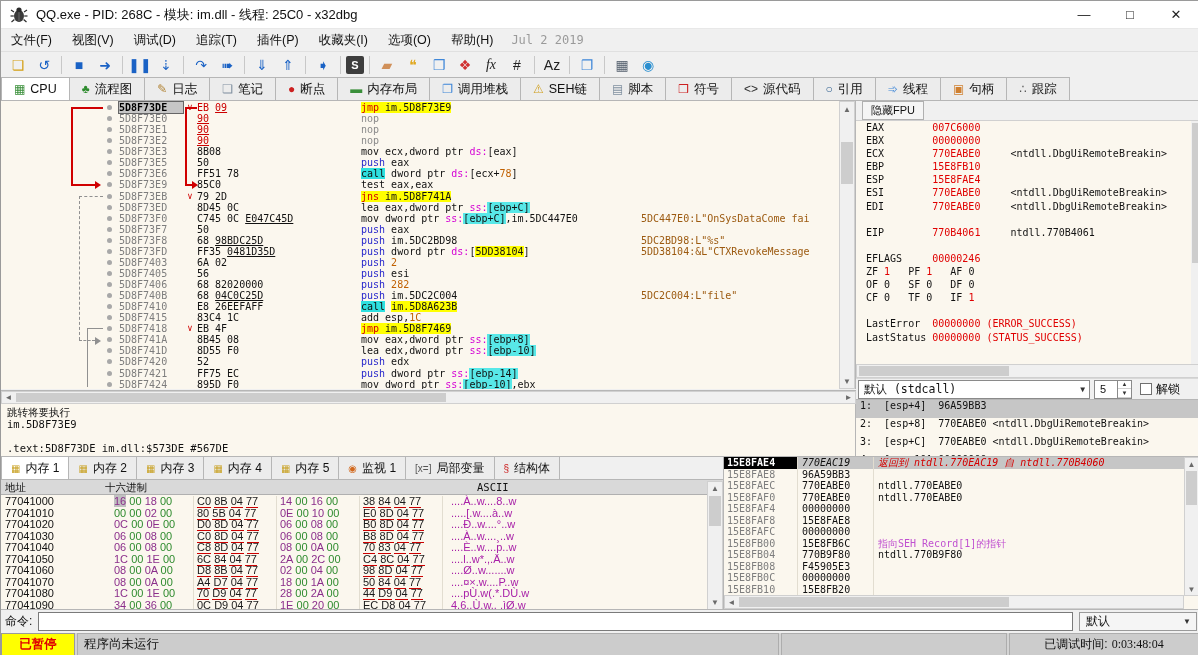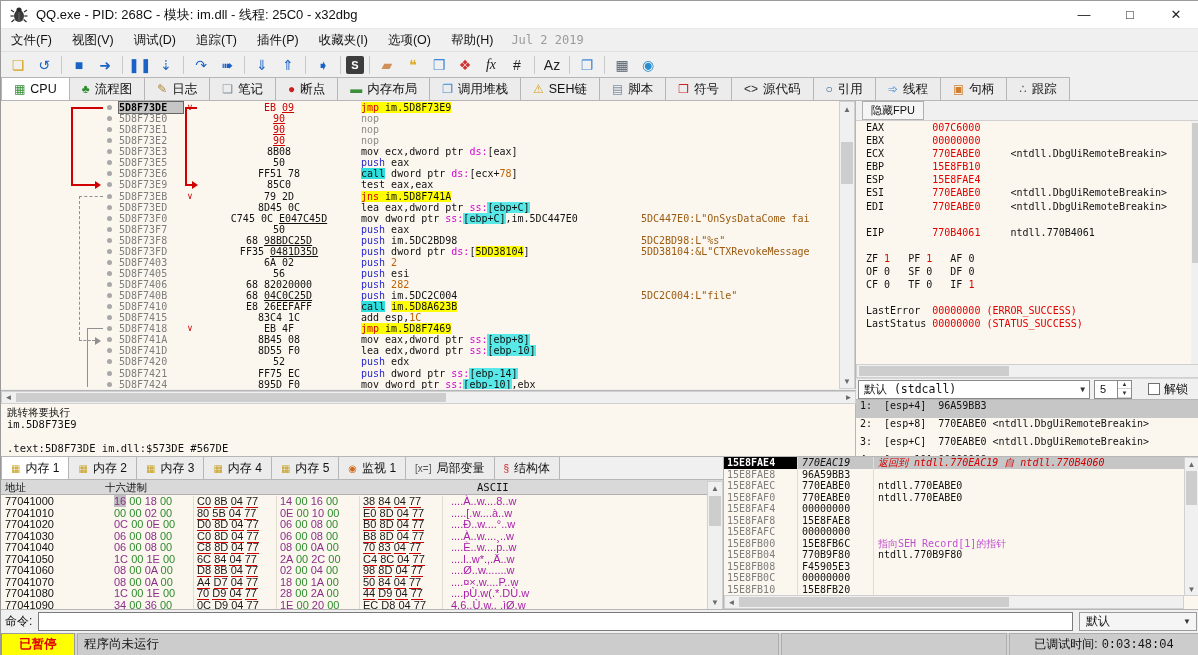--- a/index.html
+++ b/index.html
@@ -42,21 +42,21 @@
   
   #disasm { position:absolute; left:0; top:100px; width:855px; height:288px; background:#fbf7ee;
             border-right:1px solid #b6b6b6; overflow:hidden; }
   #disasm-rows { position:absolute; left:0; top:1px; width:839px; }
   .drow { position:relative; display:flex; height:11px; line-height:11px; font-size:10px;
           font-family:"DejaVu Sans Mono",monospace; white-space:pre; }
   .d-margin { width:118px; flex:none; }
   .d-addr { width:64px; flex:none; color:#7d7d7d; }
   .d-addr.sel { color:#000; font-weight:bold; background:#c6c6c6; outline:1px solid #666; }
   .d-mark { width:14px; flex:none; color:#d00000; font-size:9px; text-align:center; }
-  .d-bytes { width:164px; flex:none;text-align:center; }
+  .d-bytes { width:164px; flex:none; }
   .d-instr { width:280px; flex:none; }
   .d-comm { flex:1; color:#9c5a10; overflow:hidden; }
   .b-k{color:#111} .b-r{color:#cc0000} .u{text-decoration:underline}
   .c-pl{color:#111} .c-p{color:#2929cc} .c-n{color:#8a8a8a} .c-s{color:#d400d4}
   .c-j{color:#d40000; background:#ffff00} .c-jy{color:#111; background:#ffff00}
   .c-c{color:#111; background:#2de0e0} .c-cy{color:#111; background:#58e8e8}
   .c-yl{color:#111; background:#ffff00} .c-im{color:#c06000}
   .jl { position:absolute; }
   #disasm-vscroll { position:absolute; right:0; top:0; width:16px; height:288px; }
 
@@ -87,21 +87,21 @@
   #callconv { position:absolute; left:855px; top:377px; width:343px; height:21px; background:#f0f0f0;
               display:flex; align-items:center; border-top:1px solid #d8d8d8; }
   #cc-combo { width:232px; height:19px; background:#fff; border:1px solid #8a8a8a; display:flex; align-items:center;
               font-size:11.5px; font-family:"DejaVu Sans Mono",monospace; padding-left:5px; margin-left:2px; color:#111; }
   #cc-combo .dd { margin-left:auto; margin-right:4px; font-size:8px; color:#333; }
   #cc-spin { width:38px; height:19px; background:#fff; border:1px solid #8a8a8a; margin-left:4px; position:relative;
              font-size:11px; padding-left:5px; display:flex; align-items:center; color:#111;}
   #cc-spin .ud { position:absolute; right:0; top:0; bottom:0; width:14px; border-left:1px solid #8a8a8a;
                  display:flex; flex-direction:column; font-size:6px; color:#333; }
   #cc-spin .ud div { flex:1; display:flex; align-items:center; justify-content:center; border-bottom:1px solid #d0d0d0;}
-  #cc-check { display:flex; align-items:center; margin-left:16px; font-size:12px; color:#111; }
+  #cc-check { display:flex; align-items:center; margin-left:8px; font-size:12px; color:#111; }
   #cc-check .box { width:12px; height:12px; background:#fff; border:1px solid #707070; margin-right:4px; }
 
   
   #args { position:absolute; left:855px; top:398px; width:343px; height:57px; background:#fbf7ee;
           border-top:1px solid #b6b6b6; overflow:hidden; }
   .arow { height:18px; line-height:11.4px; font-size:10px; font-family:"DejaVu Sans Mono",monospace;
           white-space:pre; color:#111; padding-left:4px; }
   .arow.sel { background:#c6c6c6; }
 
   
@@ -149,21 +149,21 @@
   
   #statusbar { position:absolute; left:0; top:632px; width:1198px; height:23px; background:#d4d4d4;
                display:flex; align-items:stretch; }
   #stbadge { width:74px; background:#ffff00; border:1px solid #9a9a9a; display:flex; align-items:center;
              justify-content:center; color:#e00000; font-weight:bold; font-size:12.5px; }
   #stmsg { flex:1; border:1px solid #adadad; background:#cccccc; display:flex; align-items:center;
            padding-left:6px; font-size:12.5px; color:#111; margin-left:2px; }
   #stspacer { width:226px; border:1px solid #adadad; background:#cccccc; margin-left:2px; }
   #sttime { width:190px; border:1px solid #adadad; background:#cccccc; margin-left:2px; display:flex;
             align-items:center; justify-content:center; font-size:12px; color:#111; }
-  #sttime .t { font-family:Liberation Mono, monospace; margin-left:4px; }
+  #sttime .t { font-family:Liberation Serif, serif; margin-left:4px; }
 </style>
 </head>
 <body>
 
 <div id="win">
 
   <div id="titlebar">
     <svg class="appicon" viewBox="0 0 18 18">
       <ellipse cx="9" cy="10" rx="5" ry="6" fill="#3a3a3a"></ellipse>
       <circle cx="9" cy="4" r="2.6" fill="#2a2a2a"></circle>
@@ -366,20 +366,21 @@
         <div class="rline"><span>EAX        </span><span class="rv">007C6000</span></div>
         <div class="rline"><span>EBX        </span><span class="rv">00000000</span></div>
         <div class="rline"><span>ECX        </span><span class="rv">770EABE0</span><span class="rsym">     &lt;ntdll.DbgUiRemoteBreakin&gt;</span></div>
         <div class="rline"><span>EBP        </span><span class="rv">15E8FB10</span></div>
         <div class="rline"><span>ESP        </span><span class="rv">15E8FAE4</span></div>
         <div class="rline"><span>ESI        </span><span class="rv">770EABE0</span><span class="rsym">     &lt;ntdll.DbgUiRemoteBreakin&gt;</span></div>
         <div class="rline"><span>EDI        </span><span class="rv">770EABE0</span><span class="rsym">     &lt;ntdll.DbgUiRemoteBreakin&gt;</span></div>
         <div class="rline">&nbsp;</div>
         <div class="rline"><span>EIP        </span><span class="rv">770B4061</span><span class="rsym">     ntdll.770B4061</span></div>
         <div class="rline">&nbsp;</div>
+        <div class="rline"><span>EFLAGS     </span><span class="rv">00000246</span></div>
         <div class="rline"><span>ZF </span><span class="rv">1</span><span>   </span><span>PF </span><span class="rv">1</span><span>   </span><span>AF </span><span class="rv0">0</span><span>   </span></div>
         <div class="rline"><span>OF </span><span class="rv0">0</span><span>   </span><span>SF </span><span class="rv0">0</span><span>   </span><span>DF </span><span class="rv0">0</span><span>   </span></div>
         <div class="rline"><span>CF </span><span class="rv0">0</span><span>   </span><span>TF </span><span class="rv0">0</span><span>   </span><span>IF </span><span class="rv">1</span><span>   </span></div>
         <div class="rline">&nbsp;</div>
         <div class="rline"><span>LastError  </span><span class="rv">00000000 (ERROR_SUCCESS)</span></div>
         <div class="rline"><span>LastStatus </span><span class="rv">00000000 (STATUS_SUCCESS)</span></div>
         <div class="rline">&nbsp;</div>
       </div>
     <div id="regs-vscroll">
         <div class="thumb"></div>

